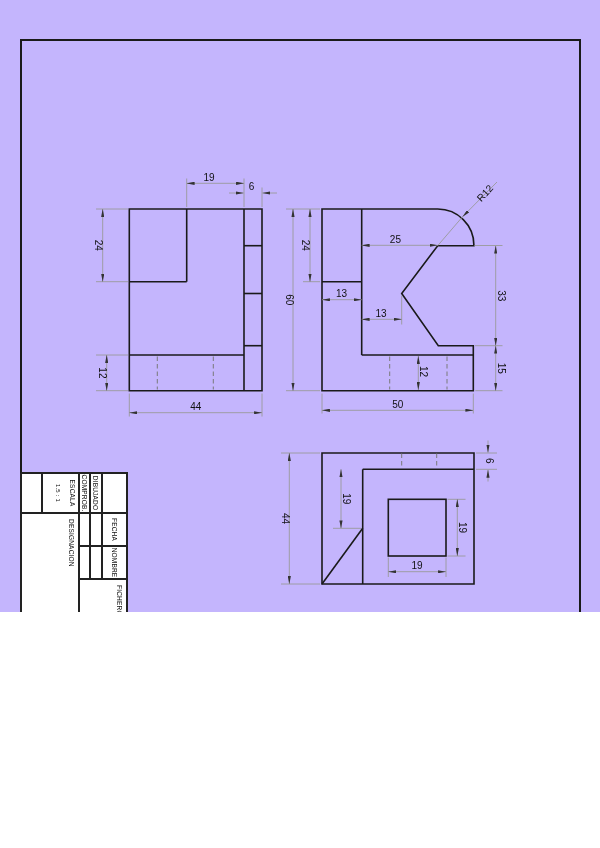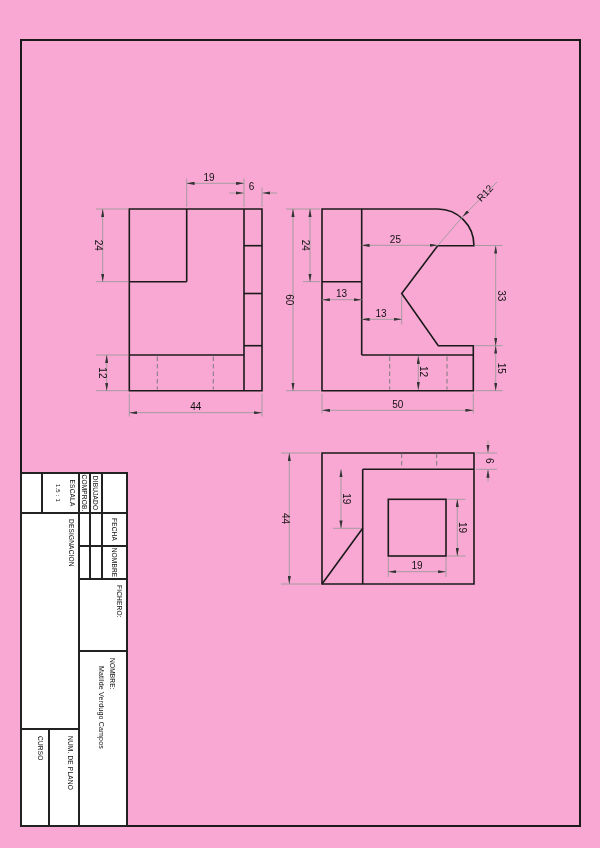--- a/index.html
+++ b/index.html
@@ -1,16 +1,16 @@
 <!DOCTYPE html>
 <html><head>
 <meta charset="utf-8">
 <style>
   html,body{margin:0;padding:0;background:#fff;}
-  #page{position:relative;width:600px;height:848px;background:#f9a8d4;overflow:hidden;
+  #page{position:relative;width:600px;height:612px;background:#c4b5fd;overflow:hidden;
         font-family:"Liberation Sans",sans-serif;}
   svg{position:absolute;left:0;top:0;}
   .ol{stroke:#1a1a1a;stroke-width:1.6;fill:none;}
   .tl{stroke:#9a9a9a;stroke-width:0.9;fill:none;}
   .dim{stroke:#9a9a9a;stroke-width:0.9;fill:none;}
   .hl{stroke:#7a7a7a;stroke-width:1;fill:none;stroke-dasharray:4.5,3;}
   .dt{font-family:"Liberation Sans",sans-serif;font-size:10px;fill:#111;}
   
   .tb-wrap{position:absolute;left:128px;top:472px;width:354px;height:107px;
            transform:rotate(90deg);transform-origin:top left;

